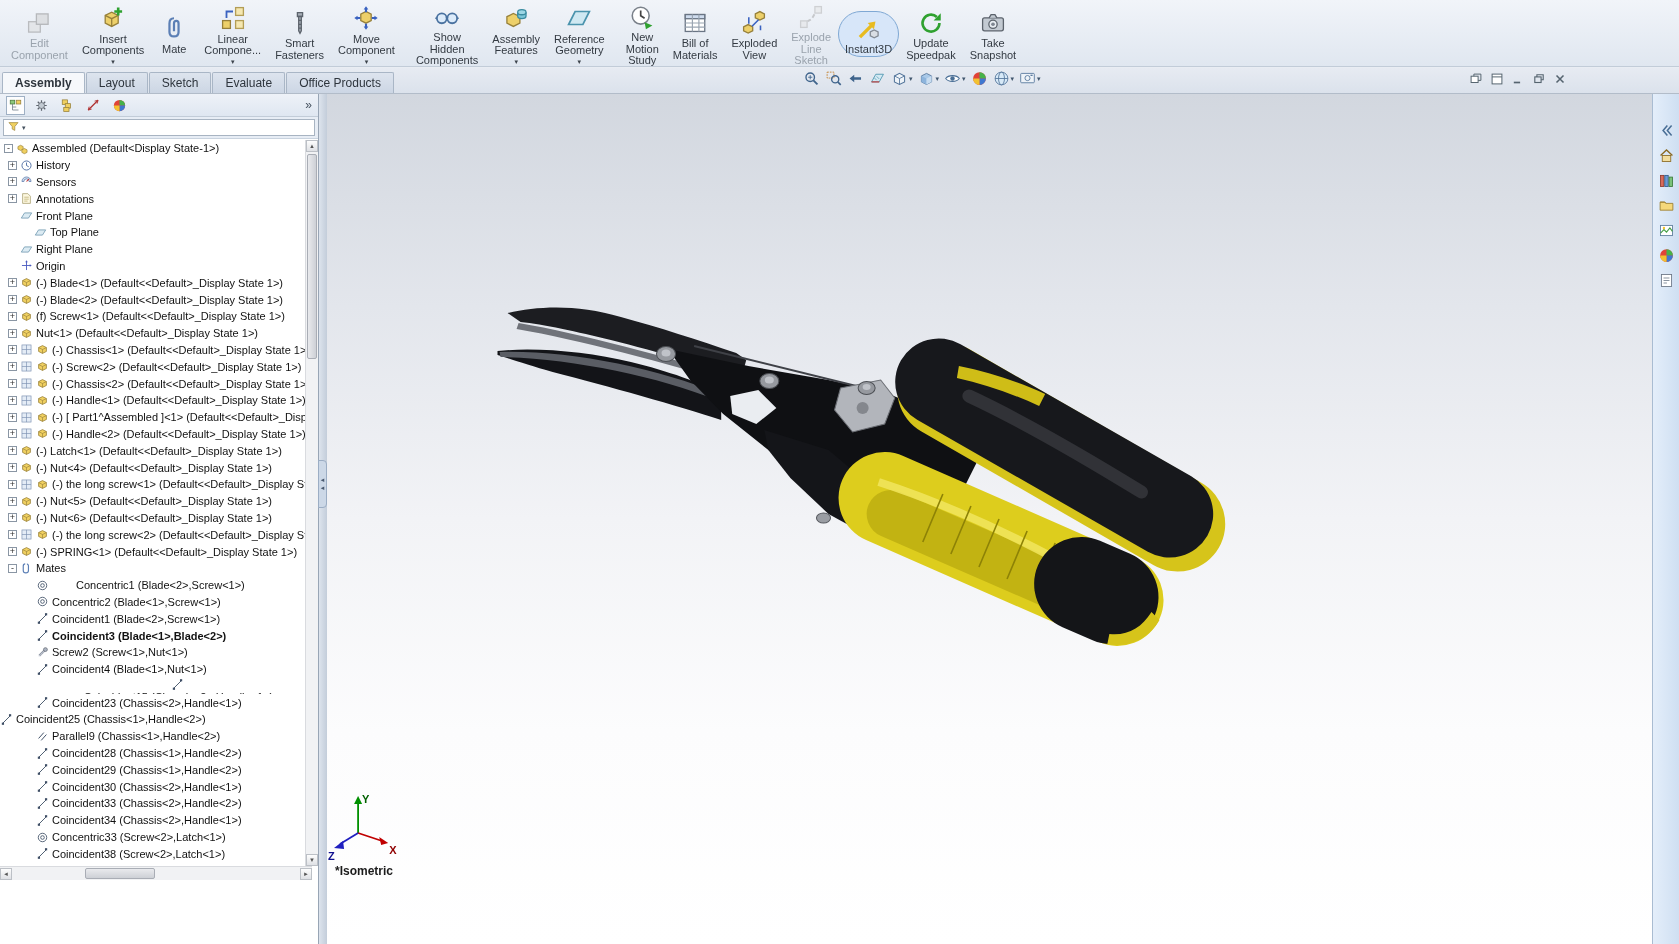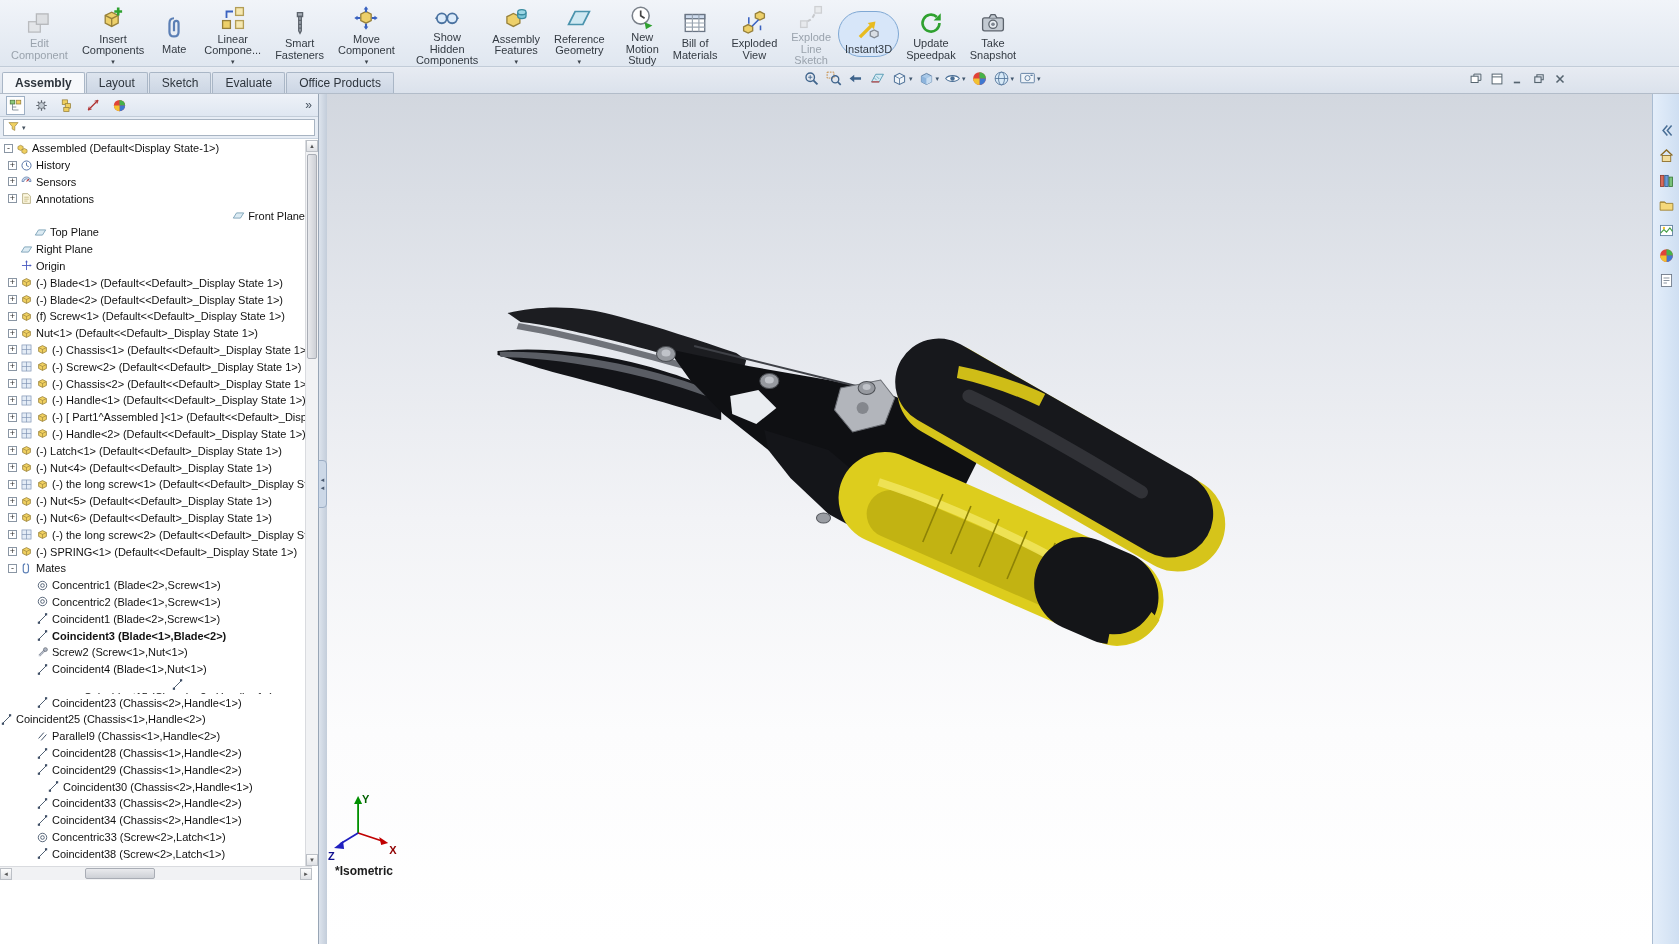--- a/index.html
+++ b/index.html
@@ -543,21 +543,21 @@
           <div class="trow" style="padding-left: 8px;">
             <span class="expander">+</span>
             <span class="ticon">
               <svg viewBox="0 0 20 20">
                 <path d="M4 2.5 H12 L16 6.5 V17.5 H4 Z" fill="#fdf8e0" stroke="#9a8f5a"></path>
                 <path d="M6.5 8 h7 M6.5 11 h7 M6.5 14 h5" stroke="#b0a060" stroke-width="1"></path>
               </svg>
             </span>
             <span class="tlabel">Annotations</span>
           </div>
-          <div class="trow" style="padding-left: 8px; justify-content: flex-end;">
+          <div class="trow" style="padding-left: 8px;">
             <span class="expander none"></span>
             <span class="ticon">
               <svg viewBox="0 0 20 20">
                 <path d="M2 14 L7 6 H18 L13 14 Z" fill="rgba(140,190,215,0.30)" stroke="#6a94ac" stroke-width="1.2"></path>
               </svg>
             </span>
             <span class="tlabel">Front Plane</span>
           </div>
           <div class="trow" style="padding-left: 22px;">
             <span class="expander none"></span>
@@ -809,21 +809,21 @@
           <div class="trow" style="padding-left: 8px;">
             <span class="expander">-</span>
             <span class="ticon">
               <svg viewBox="0 0 20 20">
                 <path d="M8 3 C5.8 3 5 4.6 5 6.5 V13 C5 15.2 6.8 16.8 9 16.8 C11.2 16.8 13 15.2 13 13 V6" fill="none" stroke="#5b7fb5" stroke-width="1.8"></path>
                 <path d="M13 6 C13 4.2 12 3.2 10.6 3.4" fill="none" stroke="#5b7fb5" stroke-width="1.8"></path>
               </svg>
             </span>
             <span class="tlabel">Mates</span>
           </div>
-          <div class="trow" style="padding-left: 36px;">
+          <div class="trow" style="padding-left: 36px; gap: 24px;">
             <span class="ticon">
               <svg viewBox="0 0 20 20">
                 <circle cx="10" cy="10" r="6.5" fill="none" stroke="#3f4f66" stroke-width="1.3"></circle>
                 <circle cx="10" cy="10" r="2.8" fill="none" stroke="#3f4f66" stroke-width="1.3"></circle>
               </svg>
             </span>
             <span class="tlabel">Concentric1 (Blade&lt;2&gt;,Screw&lt;1&gt;)</span>
           </div>
           <div class="trow" style="padding-left: 36px;">
             <span class="ticon">
@@ -925,21 +925,21 @@
           <div class="trow" style="padding-left: 36px;">
             <span class="ticon">
               <svg viewBox="0 0 20 20">
                 <path d="M4 16 L16 4" stroke="#3f4f66" stroke-width="1.4"></path>
                 <rect x="2.8" y="14.8" width="3.4" height="3.4" fill="#3f4f66"></rect>
                 <rect x="13.8" y="1.8" width="3.4" height="3.4" fill="#3f4f66"></rect>
               </svg>
             </span>
             <span class="tlabel">Coincident29 (Chassis&lt;1&gt;,Handle&lt;2&gt;)</span>
           </div>
-          <div class="trow" style="padding-left: 36px; margin-left: 11px;">
+          <div class="trow" style="padding-left: 36px;">
             <span class="ticon">
               <svg viewBox="0 0 20 20">
                 <path d="M4 16 L16 4" stroke="#3f4f66" stroke-width="1.4"></path>
                 <rect x="2.8" y="14.8" width="3.4" height="3.4" fill="#3f4f66"></rect>
                 <rect x="13.8" y="1.8" width="3.4" height="3.4" fill="#3f4f66"></rect>
               </svg>
             </span>
             <span class="tlabel">Coincident30 (Chassis&lt;2&gt;,Handle&lt;1&gt;)</span>
           </div>
           <div class="trow" style="padding-left: 36px;">

